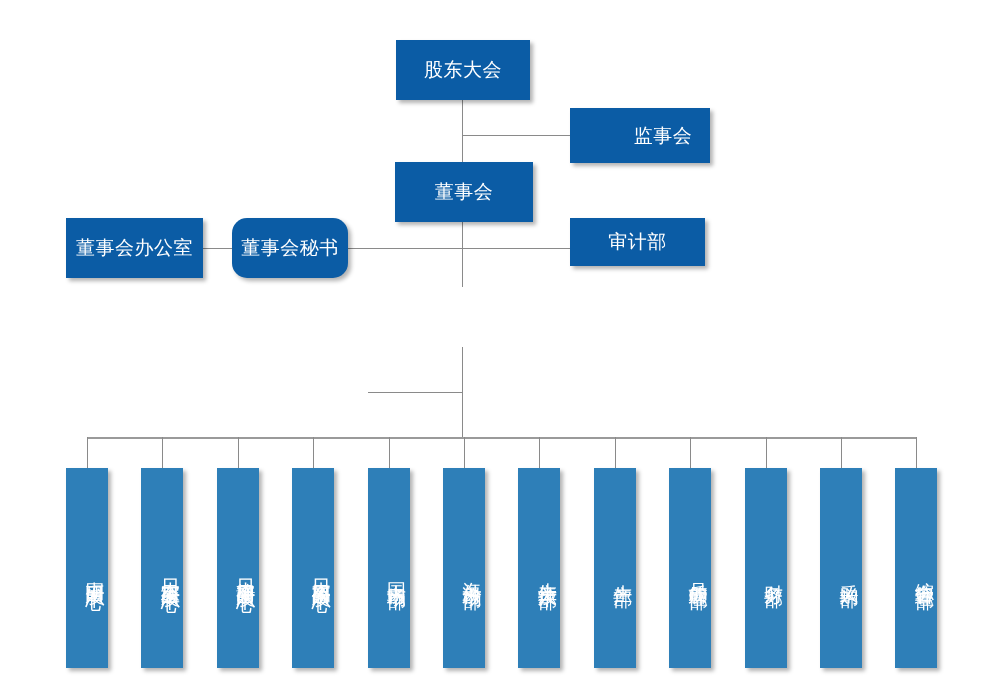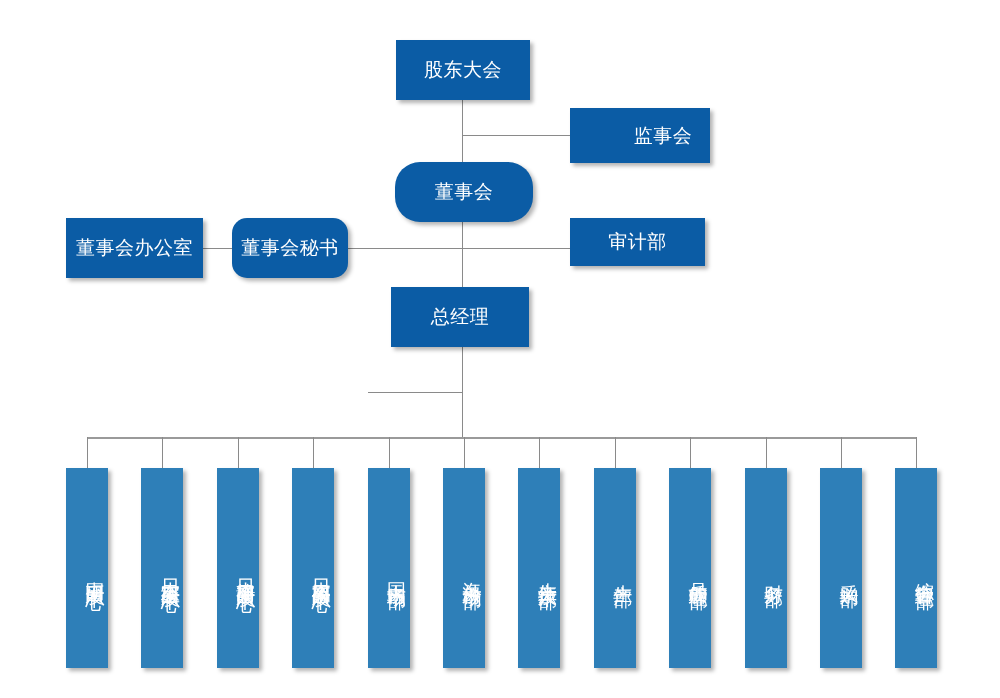--- a/index.html
+++ b/index.html
@@ -98,39 +98,36 @@
     </div>
 
   <div class="node exec" style="left: 396px; top: 40px; width: 134px; height: 60px;">
     <span class="lbl">股东大会</span>
   </div>
 
   <div class="node exec" style="left: 570px; top: 108px; width: 140px; height: 55px; padding-left: 46px;">
     <span class="lbl">监事会</span>
   </div>
 
-  <div class="node exec" style="left: 395px; top: 162px; width: 138px; height: 60px; border-radius: 25px;">
+  <div class="node exec" style="left: 395px; top: 162px; width: 138px; height: 60px;">
     <span class="lbl">董事会</span>
   </div>
 
   <div class="node exec" style="left: 66px; top: 218px; width: 137px; height: 60px;">
     <span class="lbl">董事会办公室</span>
   </div>
 
   <div class="node exec" style="left: 232px; top: 218px; width: 116px; height: 60px; border-radius: 15px;">
     <span class="lbl">董事会秘书</span>
   </div>
 
   <div class="node exec" style="left: 570px; top: 218px; width: 135px; height: 48px;">
     <span class="lbl">审计部</span>
   </div>
 
-  <div class="node exec" style="left: 391px; top: 287px; width: 138px; height: 60px;">
-    <span class="lbl">总经理</span>
-  </div>
 
 
   <div id="dept-container">
       <div class="node dept" style="left: 66px; top: 468px; width: 42px; height: 200px;">
         <span class="lbl">中国研发中心</span>
       </div>
       <div class="node dept" style="left: 141.4px; top: 468px; width: 42px; height: 200px;">
         <span class="lbl">日本宝塚研发中心</span>
       </div>
       <div class="node dept" style="left: 216.8px; top: 468px; width: 42px; height: 200px;">

